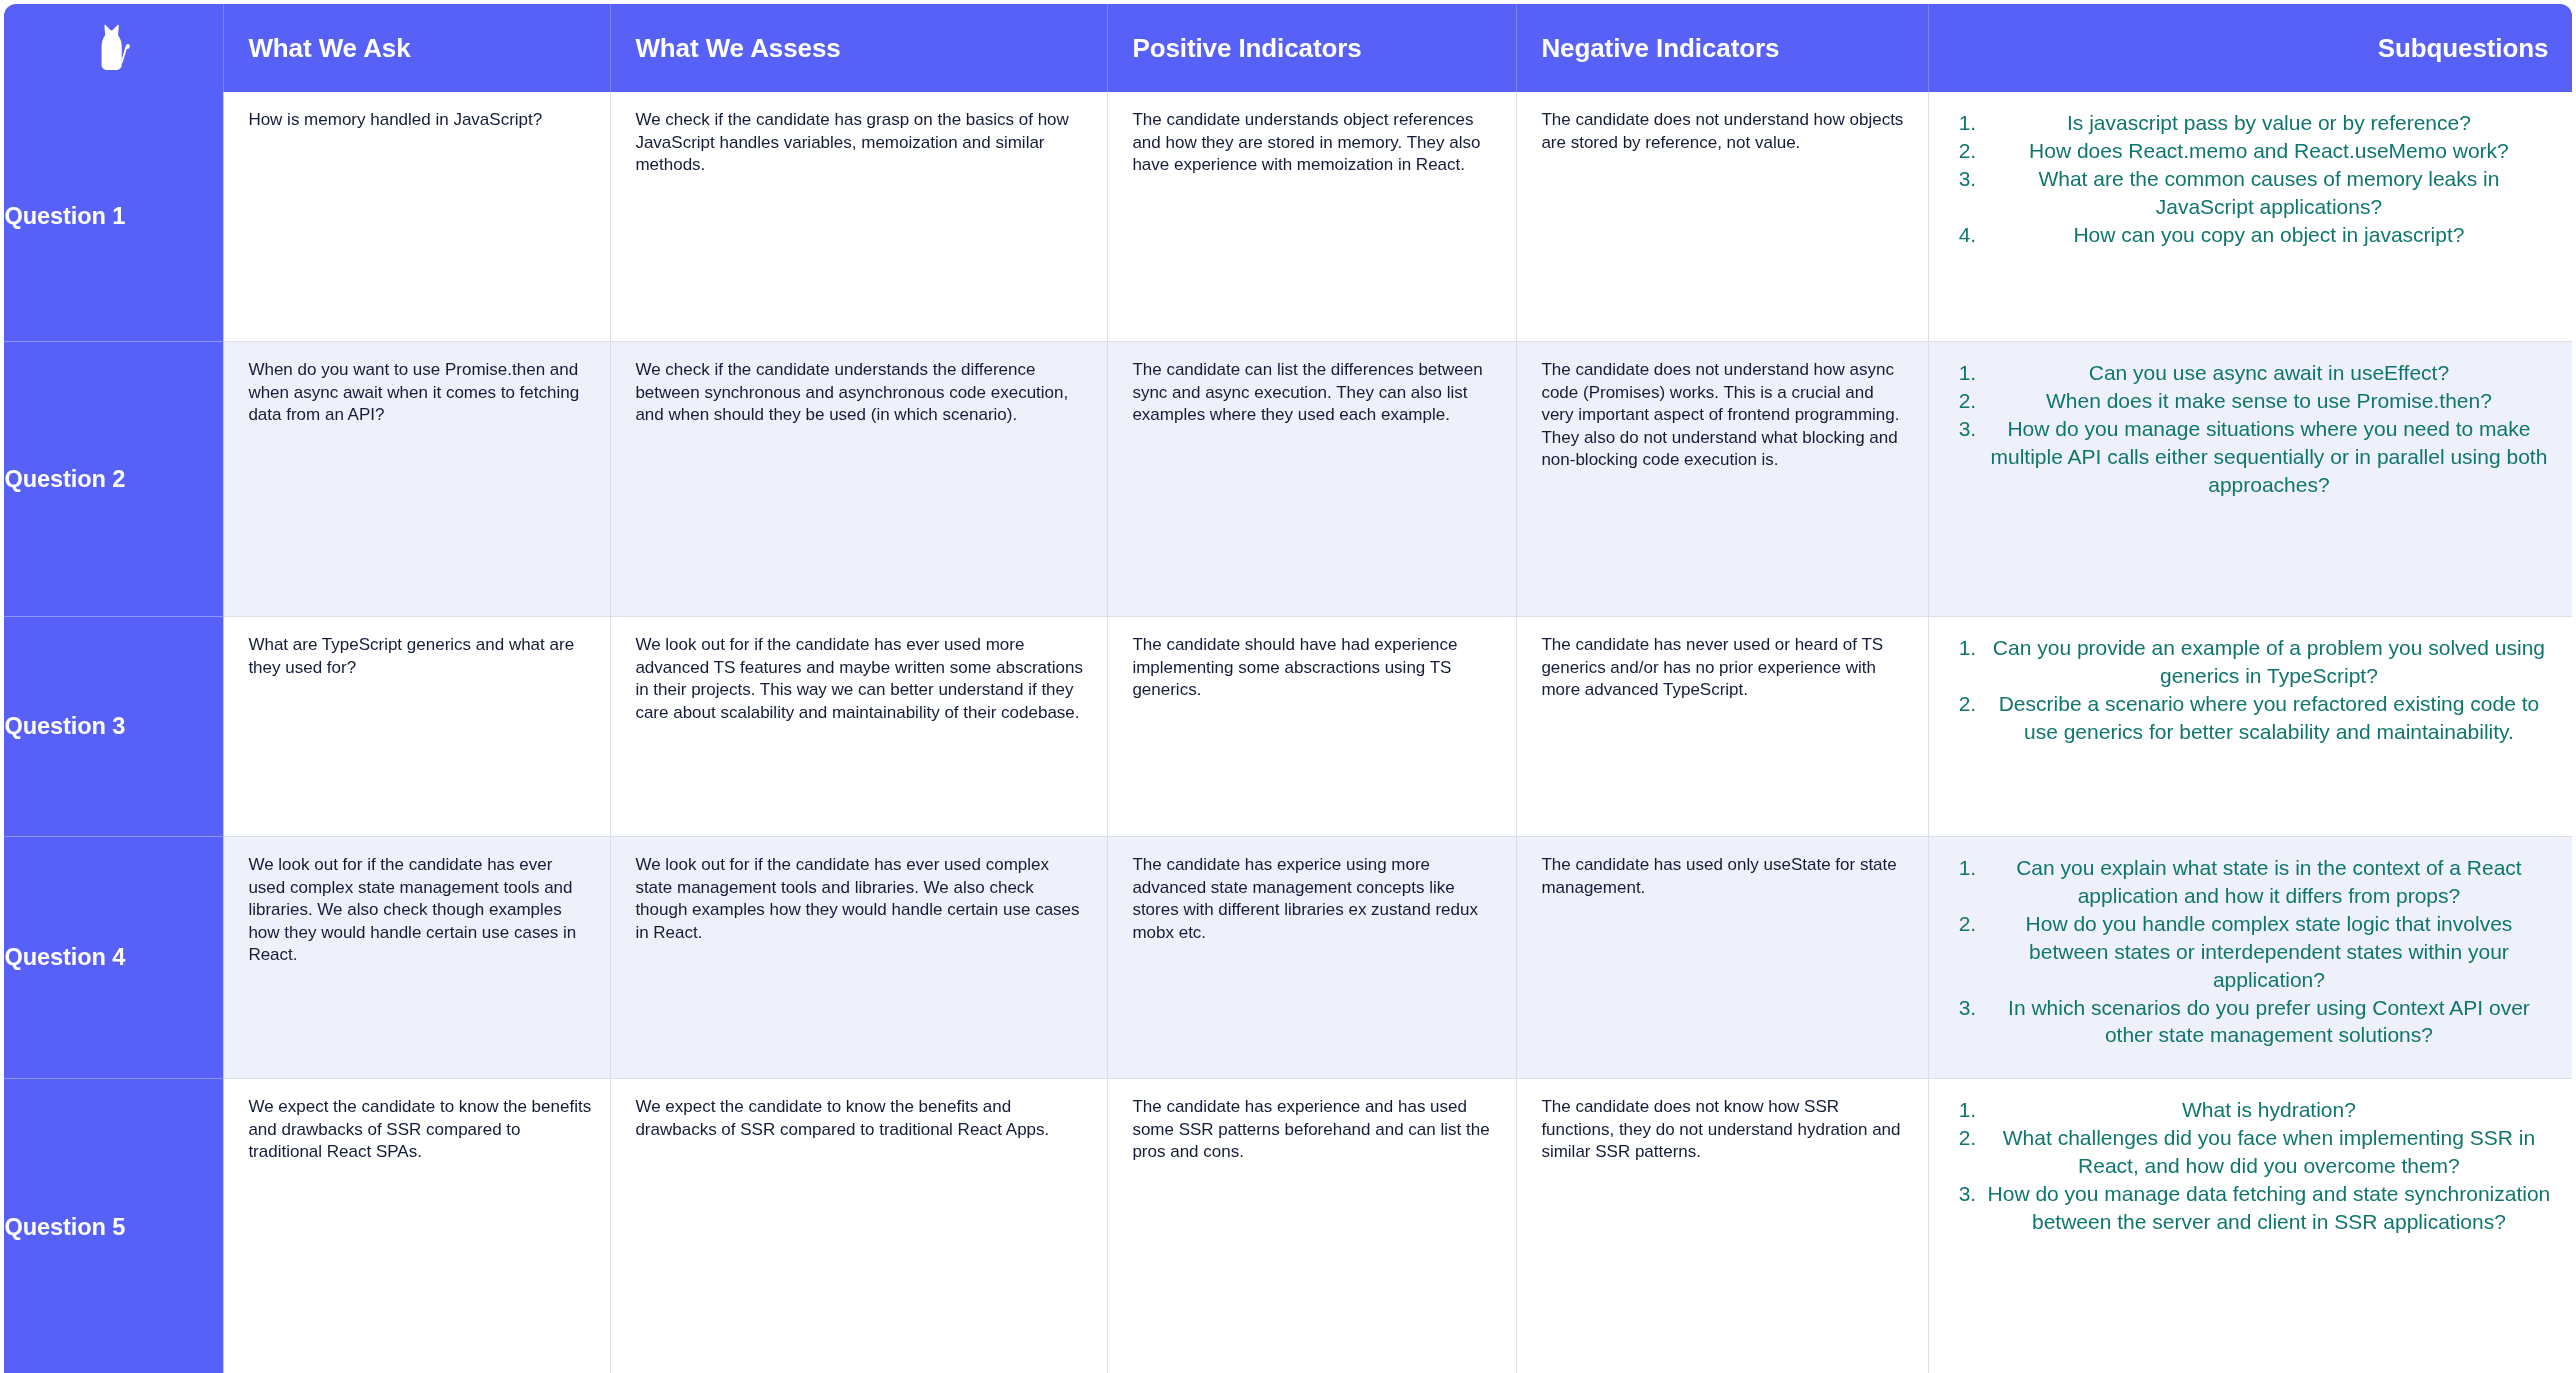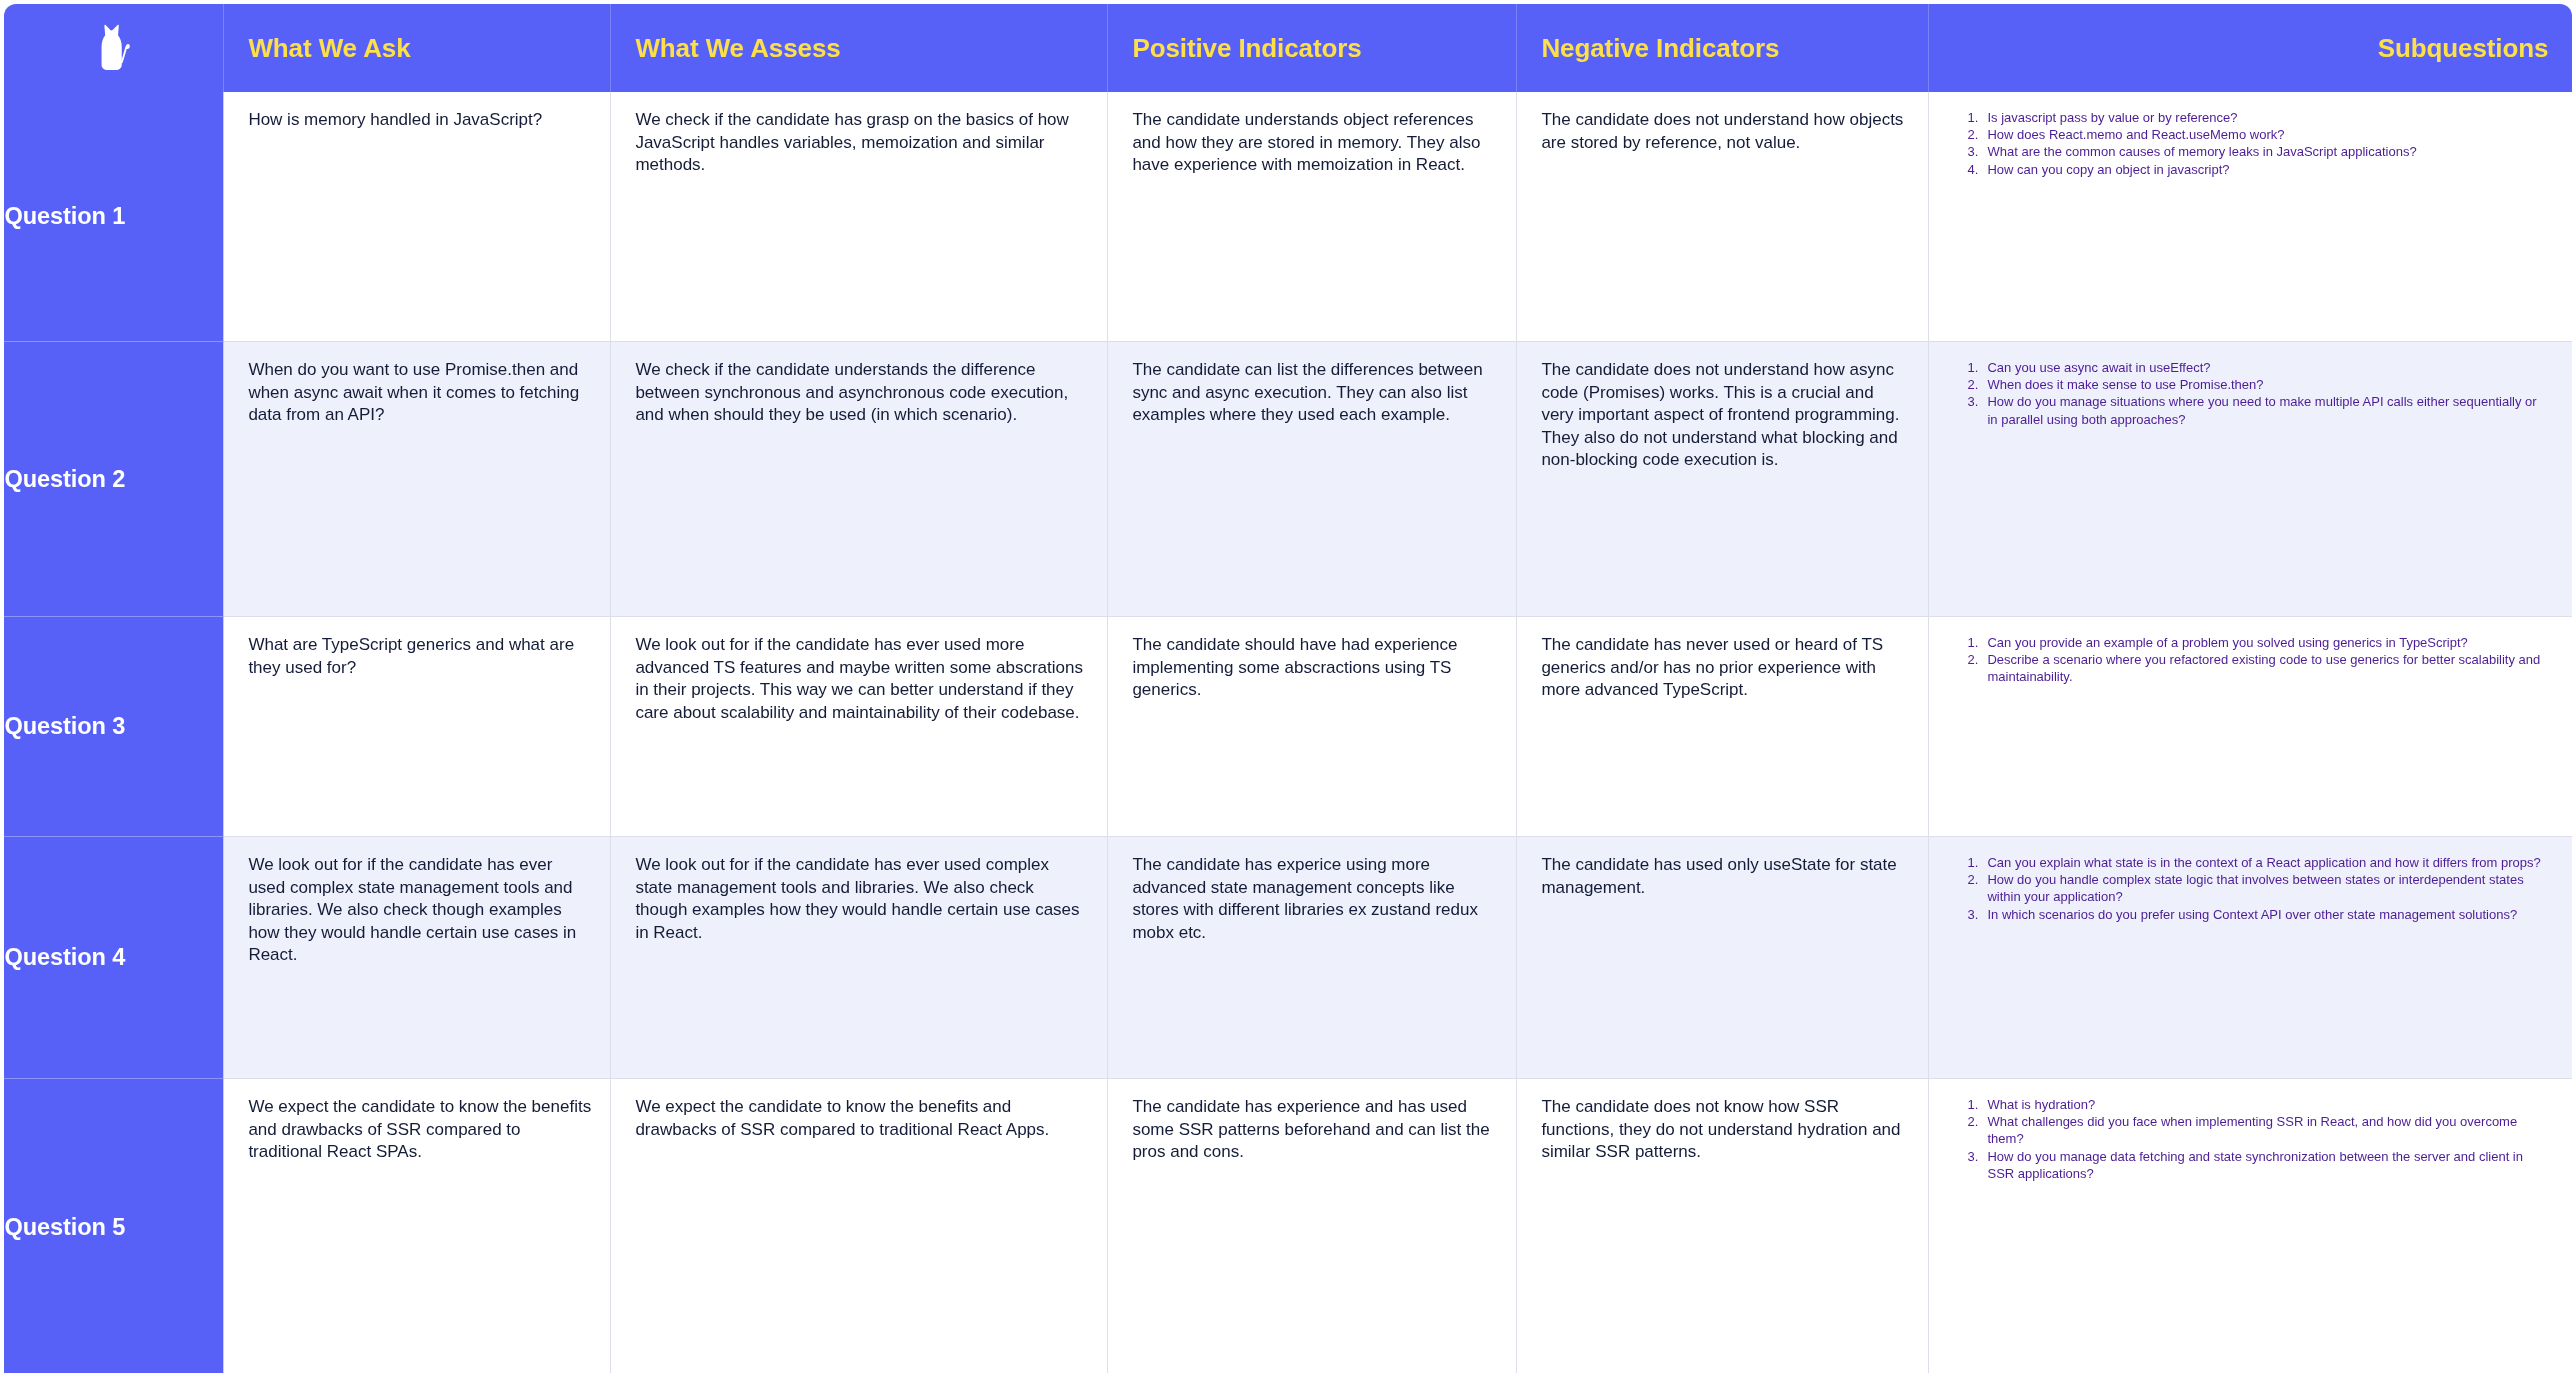--- a/index.html
+++ b/index.html
@@ -33,21 +33,21 @@
   col.c-q    { width: 220px;  }
   col.c-ask  { width: 387px;  }
   col.c-ass  { width: 497px;  }
   col.c-pos  { width: 409px;  }
   col.c-neg  { width: 412px;  }
   col.c-sub  { width: 643px; }
 
   
   thead th {
     background: #5861f7;
-    color: #fde047;
+    color: #ffffff;
     font-size: 26px;
     font-weight: 700;
     text-align: left;
     vertical-align: middle;
     height: 88px;
     padding: 0 24px;
     letter-spacing: -0.1px;
     border-right: 1.1px solid #7b83f9;
   }
   thead th:last-child { border-right: none; text-align: right; }
@@ -102,25 +102,26 @@
     margin-top: 16px;
   }
   td.txt.sub-cell { padding: 16.5px 22px 16.5px 24px; }
 
   ol.subs {
     margin: 0;
     padding-left: 28.6px;
     list-style-position: outside;
   }
   ol.subs li {
-    font-size: 13px;
+    font-size: 21px;
     line-height: 1.33;
-    color: #4c1d95;
+    color: #0f766e;
     padding-left: 5.5px;
     margin-bottom: 0;
+    text-align: center;
   }
 
   
   tr.r1 { height: 250px; }
   tr.r2 { height: 275px; }
   tr.r3 { height: 220px; }
   tr.r4 { height: 242px; }
   tr.r5 { height: 297px; }
 </style>
 </head>

